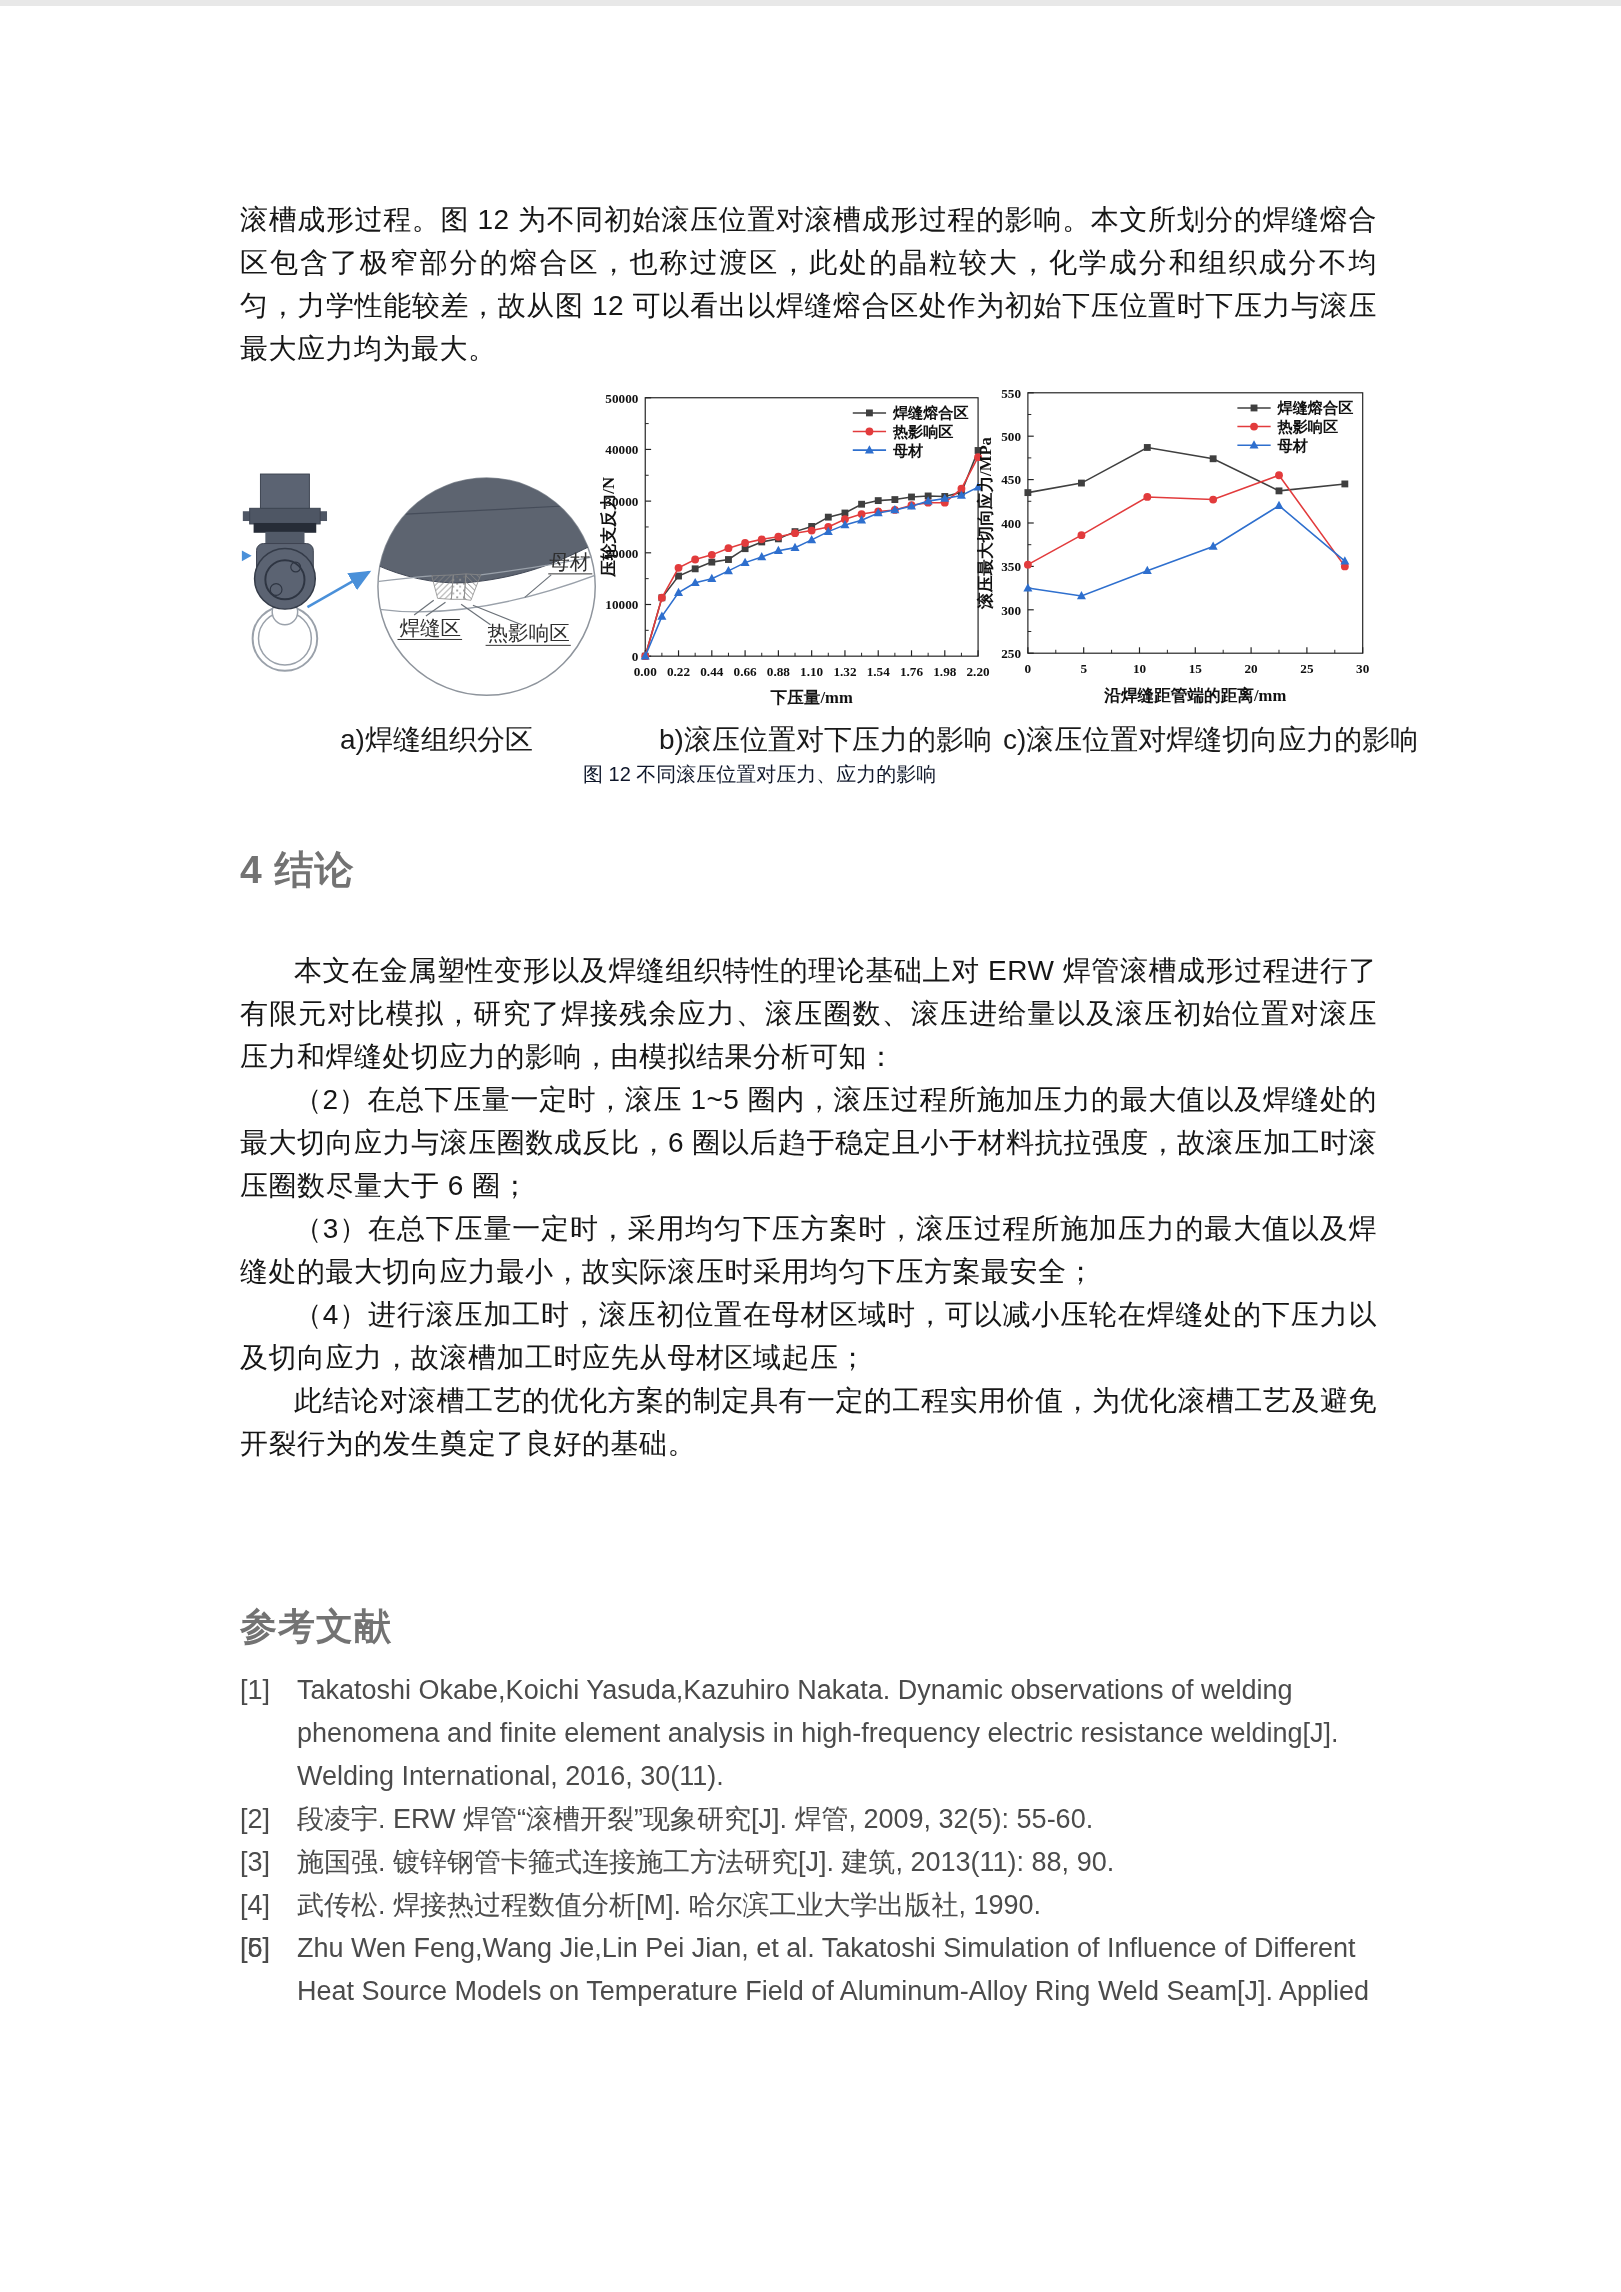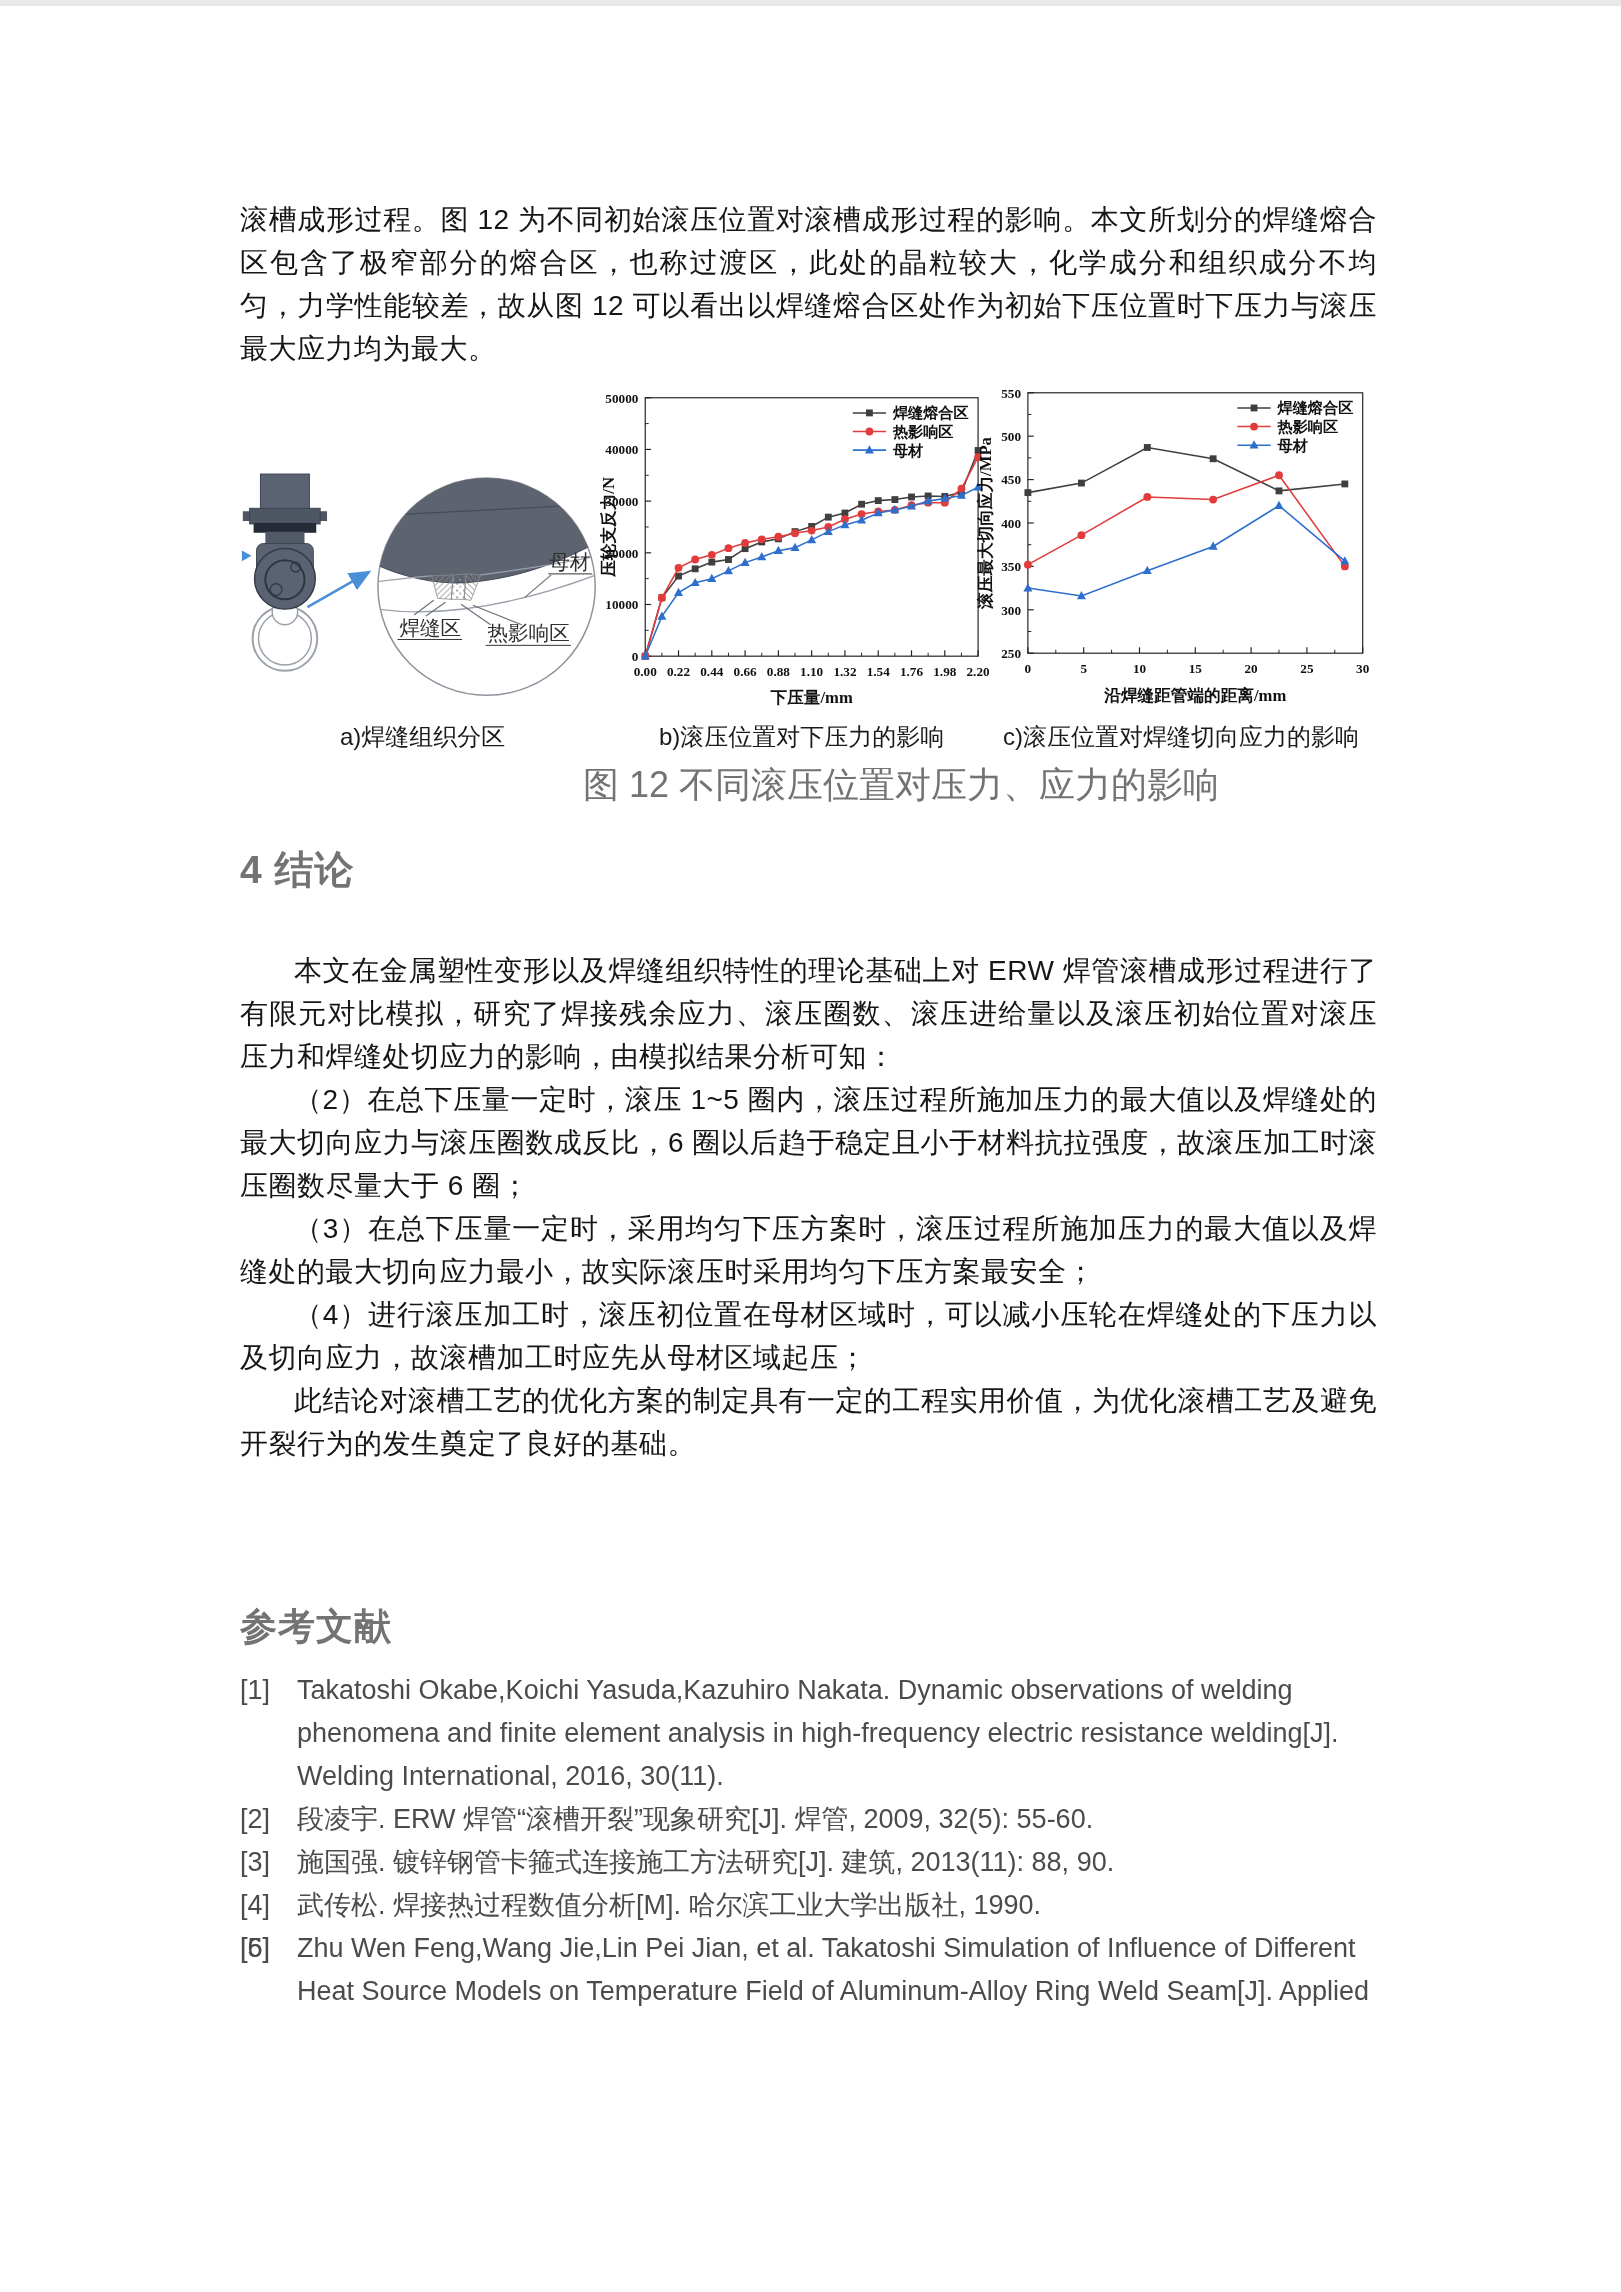--- a/index.html
+++ b/index.html
@@ -8,22 +8,22 @@
     margin:6px auto;overflow:hidden;
     font-family:"Liberation Sans","DejaVu Sans",sans-serif;color:#161616;
   }
   .abs{position:absolute;}
   .body-text{
     width:1137px;font-size:28px;line-height:43px;text-align:justify;
     color:#161616;letter-spacing:0.5px;
   }
   .body-text p{margin:0;text-indent:54px;}
   .body-text p.noindent{text-indent:0;}
-  .subcap{font-size:24px;color:#1a1a1a;white-space:nowrap;}
-  .maincap{font-size:36px;color:#737373;white-space:nowrap;text-align:right;}
+  .subcap{font-size:28px;color:#1a1a1a;white-space:nowrap;}
+  .maincap{font-size:20px;color:#0f172a;white-space:nowrap;text-align:right;}
   h2.sec{
     margin:0;font-size:39px;font-weight:700;color:#737373;
     font-family:"Liberation Sans","DejaVu Sans",sans-serif;letter-spacing:1px;
   }
   .refs{
     width:1147px;font-size:27px;line-height:43px;color:#4b4b4b;
     font-family:"Liberation Sans","DejaVu Sans",sans-serif;
   }
   .refs ol{list-style:none;margin:0;padding:0;}
   .refs li{position:relative;padding-left:57px;margin:0;}

